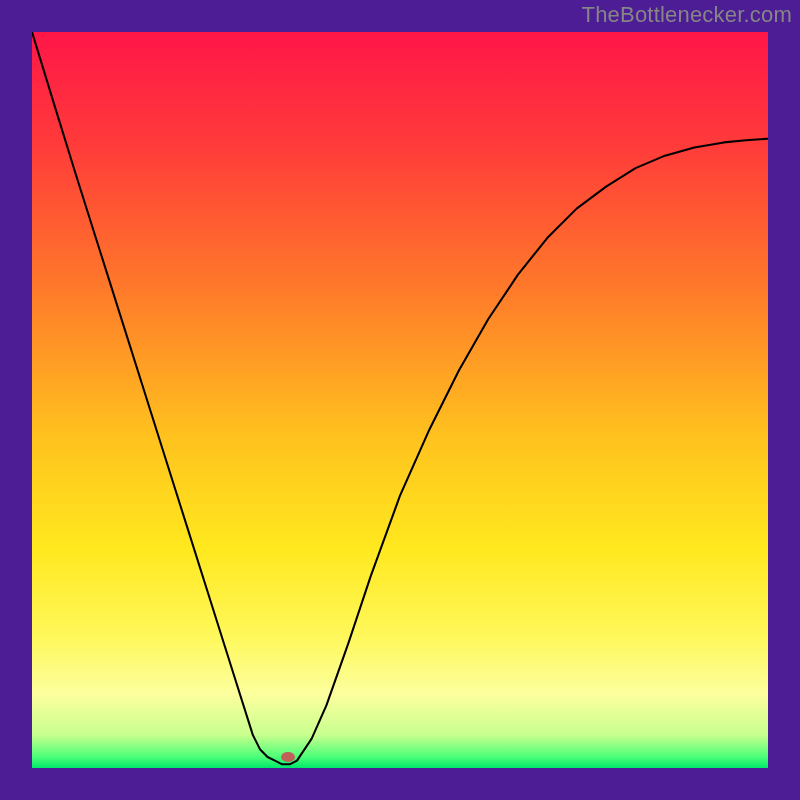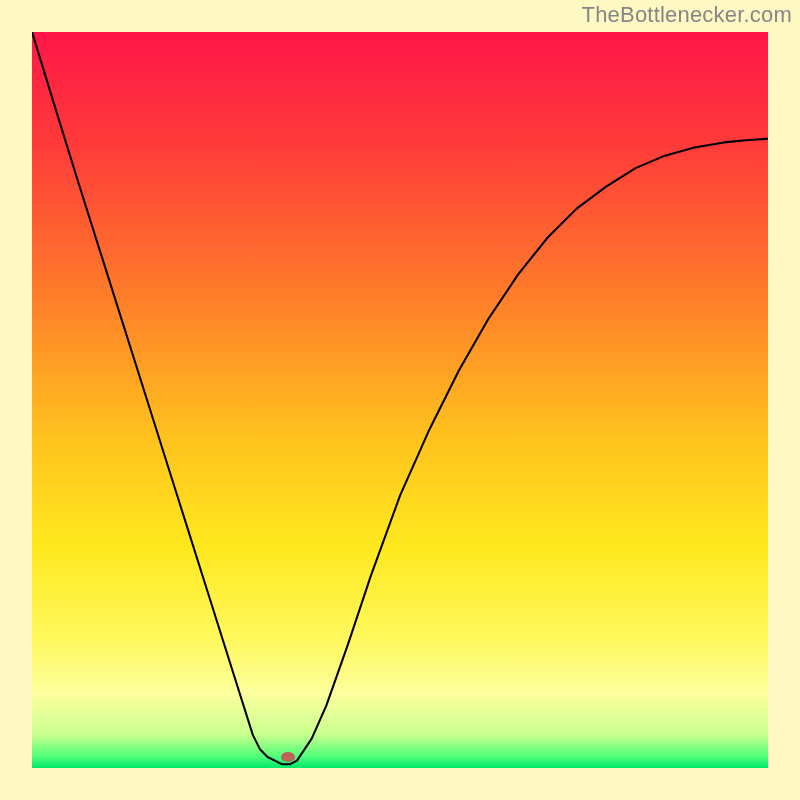--- a/index.html
+++ b/index.html
@@ -1,20 +1,20 @@
 <!DOCTYPE html>
 <html><head>
 <meta charset="utf-8">
 <style>
   * { margin: 0; padding: 0; box-sizing: border-box; }
   html, body { width: 800px; height: 800px; overflow: hidden; background: #000; }
   .container {
     width: 800px;
     height: 800px;
-    background: #fef9c3;
+    background: #4c1d95;
     position: relative;
   }
   .watermark {
     position: absolute;
     top: 2px;
     right: 8px;
     font-family: Arial, Helvetica, sans-serif;
     font-size: 22px;
     color: #868686;
     z-index: 10;

